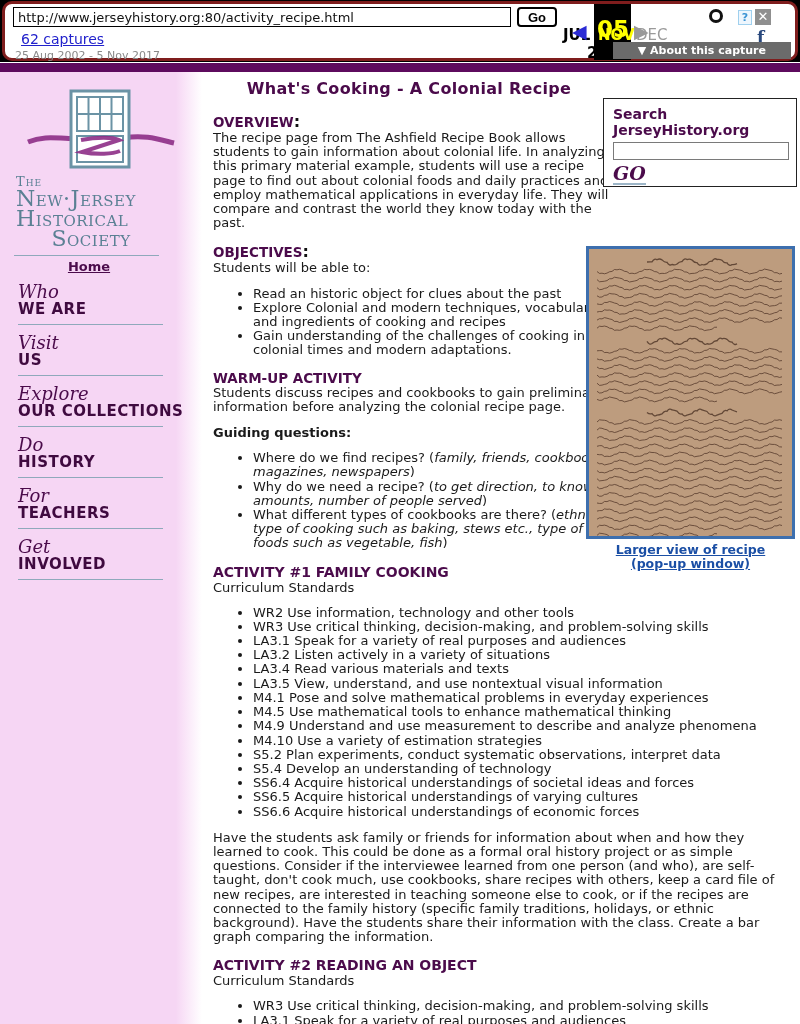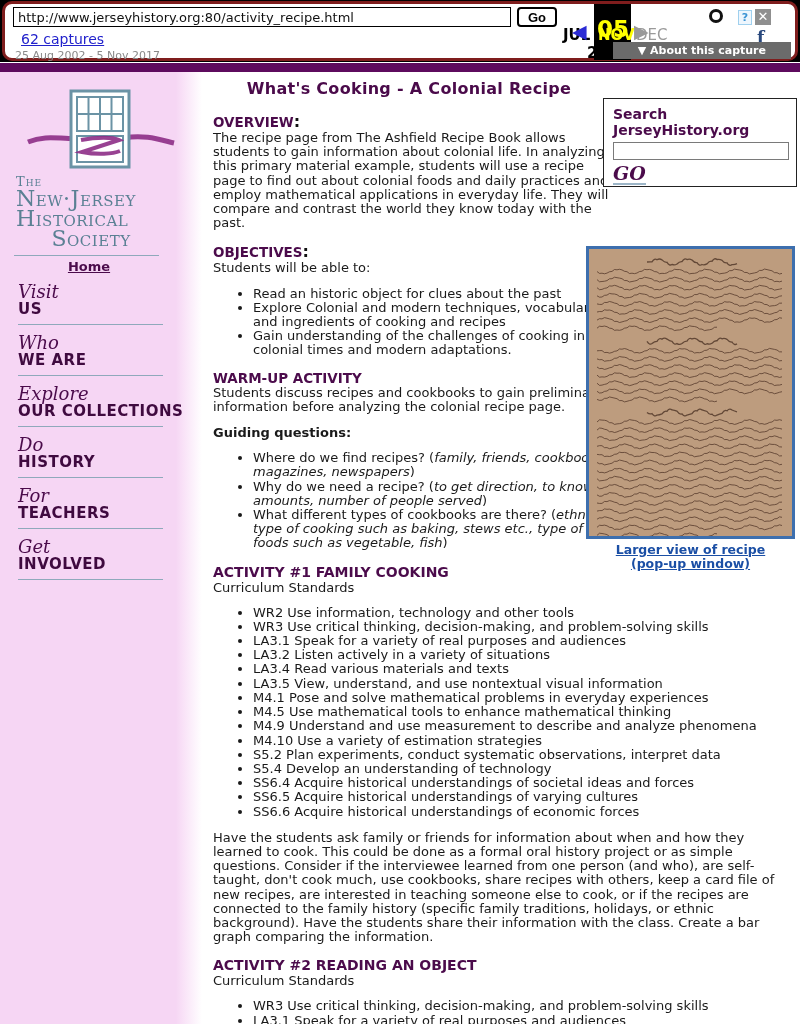--- a/index.html
+++ b/index.html
@@ -162,27 +162,27 @@
     <div class="logo-text">
       <div class="logo-the">The</div>
       <div class="logo-big">New·Jersey</div>
       <div class="logo-big">Historical</div>
       <div class="logo-big logo-soc">Society</div>
     </div>
     <hr class="side-rule">
     <a class="home">Home</a>
 
     <div class="menu-item">
+      <div class="menu-script">Who</div>
+      <div class="menu-caps">WE ARE</div>
+      <hr class="side-rule">
+    </div>
+    <div class="menu-item">
       <div class="menu-script">Visit</div>
       <div class="menu-caps">US</div>
-      <hr class="side-rule">
-    </div>
-    <div class="menu-item">
-      <div class="menu-script">Who</div>
-      <div class="menu-caps">WE ARE</div>
       <hr class="side-rule">
     </div>
     <div class="menu-item">
       <div class="menu-script">Explore</div>
       <div class="menu-caps">OUR COLLECTIONS</div>
       <hr class="side-rule">
     </div>
     <div class="menu-item">
       <div class="menu-script">Do</div>
       <div class="menu-caps">HISTORY</div>

